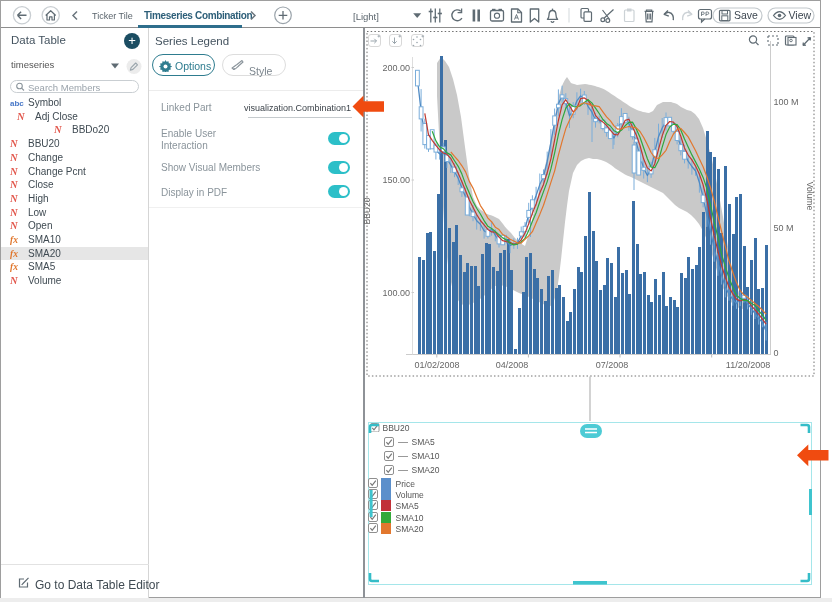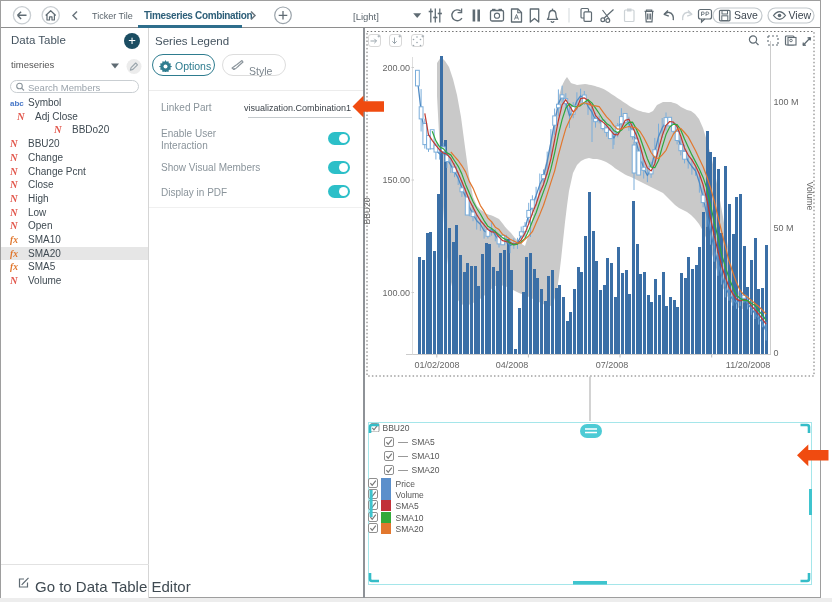--- a/index.html
+++ b/index.html
@@ -102,21 +102,21 @@
     <div class="abs" style="left:9px;top:218.3px;width:130px;height:13.7px;line-height:13.7px;font-size:10px;color:#3f4a52;white-space:nowrap;"><span style="display:inline-block;width:18px;"><span style="font:italic bold 10.5px 'Liberation Serif',serif;color:#e2574c;">N</span></span>Open</div>
     <div class="abs" style="left:9px;top:232.0px;width:130px;height:13.7px;line-height:13.7px;font-size:10px;color:#3f4a52;white-space:nowrap;"><span style="display:inline-block;width:18px;"><span style="font:italic bold 9.5px 'Liberation Serif',serif;color:#e0762c;">fx</span></span>SMA10</div>
     <div class="abs" style="left:9px;top:245.7px;width:130px;height:13.7px;line-height:13.7px;font-size:10px;color:#3f4a52;white-space:nowrap;"><span style="display:inline-block;width:18px;"><span style="font:italic bold 9.5px 'Liberation Serif',serif;color:#e0762c;">fx</span></span>SMA20</div>
     <div class="abs" style="left:9px;top:259.4px;width:130px;height:13.7px;line-height:13.7px;font-size:10px;color:#3f4a52;white-space:nowrap;"><span style="display:inline-block;width:18px;"><span style="font:italic bold 9.5px 'Liberation Serif',serif;color:#e0762c;">fx</span></span>SMA5</div>
     <div class="abs" style="left:9px;top:273.1px;width:130px;height:13.7px;line-height:13.7px;font-size:10px;color:#3f4a52;white-space:nowrap;"><span style="display:inline-block;width:18px;"><span style="font:italic bold 10.5px 'Liberation Serif',serif;color:#e2574c;">N</span></span>Volume</div>
     <div class="abs" style="left:0px;top:563px;width:148px;border-top:1px solid #e2e2e2;"></div>
     <svg class="abs" style="left:17px;top:575px" width="13" height="13">
       <path d="M9.5,6.5 V11 H1.5 V3 H6" fill="none" stroke="#5f6b73" stroke-width="1.2"></path>
       <path d="M4.5,8 L10.5,1.8 M4.5,8 l-0.8,1" fill="none" stroke="#5f6b73" stroke-width="1.2"></path>
     </svg>
-    <div class="abs" style="left:34px;top:577px;font-size:15px;color:#3f4a52;">Go to Data Table Editor</div>
+    <div class="abs" style="left:34px;top:577px;font-size:12px;color:#3f4a52;">Go to Data Table Editor</div>
  <div class="abs" style="left:154px;top:33.5px;font-size:11.5px;color:#44535f;">Series Legend</div>
     <div class="abs" style="left:151px;top:53px;width:63px;height:21.5px;border:1.4px solid #2e7c8f;border-radius:11px;"></div>
     <svg class="abs" style="left:158px;top:58px" width="13" height="13">
       <path d="M6.5,1 l1,1.8 2,-0.6 0.3,2.1 2.1,0.3 -0.6,2 1.8,1 -1.8,1 0.6,2 -2.1,0.3 -0.3,2.1 -2,-0.6 -1,1.8 -1,-1.8 -2,0.6 -0.3,-2.1 -2.1,-0.3 0.6,-2 -1.8,-1 1.8,-1 -0.6,-2 2.1,-0.3 0.3,-2.1 2,0.6 z" fill="#2e7c8f"></path>
       <circle cx="6.5" cy="7.5" r="2" fill="#fff"></circle>
     </svg>
     <div class="abs" style="left:174px;top:59px;font-size:10.5px;color:#2e7c8f;">Options</div>
     <div class="abs" style="left:221px;top:53px;width:64px;height:21.5px;border:1.2px solid #dddddd;border-radius:11px;"></div>
     <svg class="abs" style="left:230px;top:58px" width="14" height="13">
       <path d="M1,9 C3,8 4,6.5 6,5.5 L11,1.5 L12,3 L7.5,7 C6,8.5 5,10 3,10.5 Z" fill="none" stroke="#8a949b" stroke-width="1.1" stroke-linejoin="round"></path>

